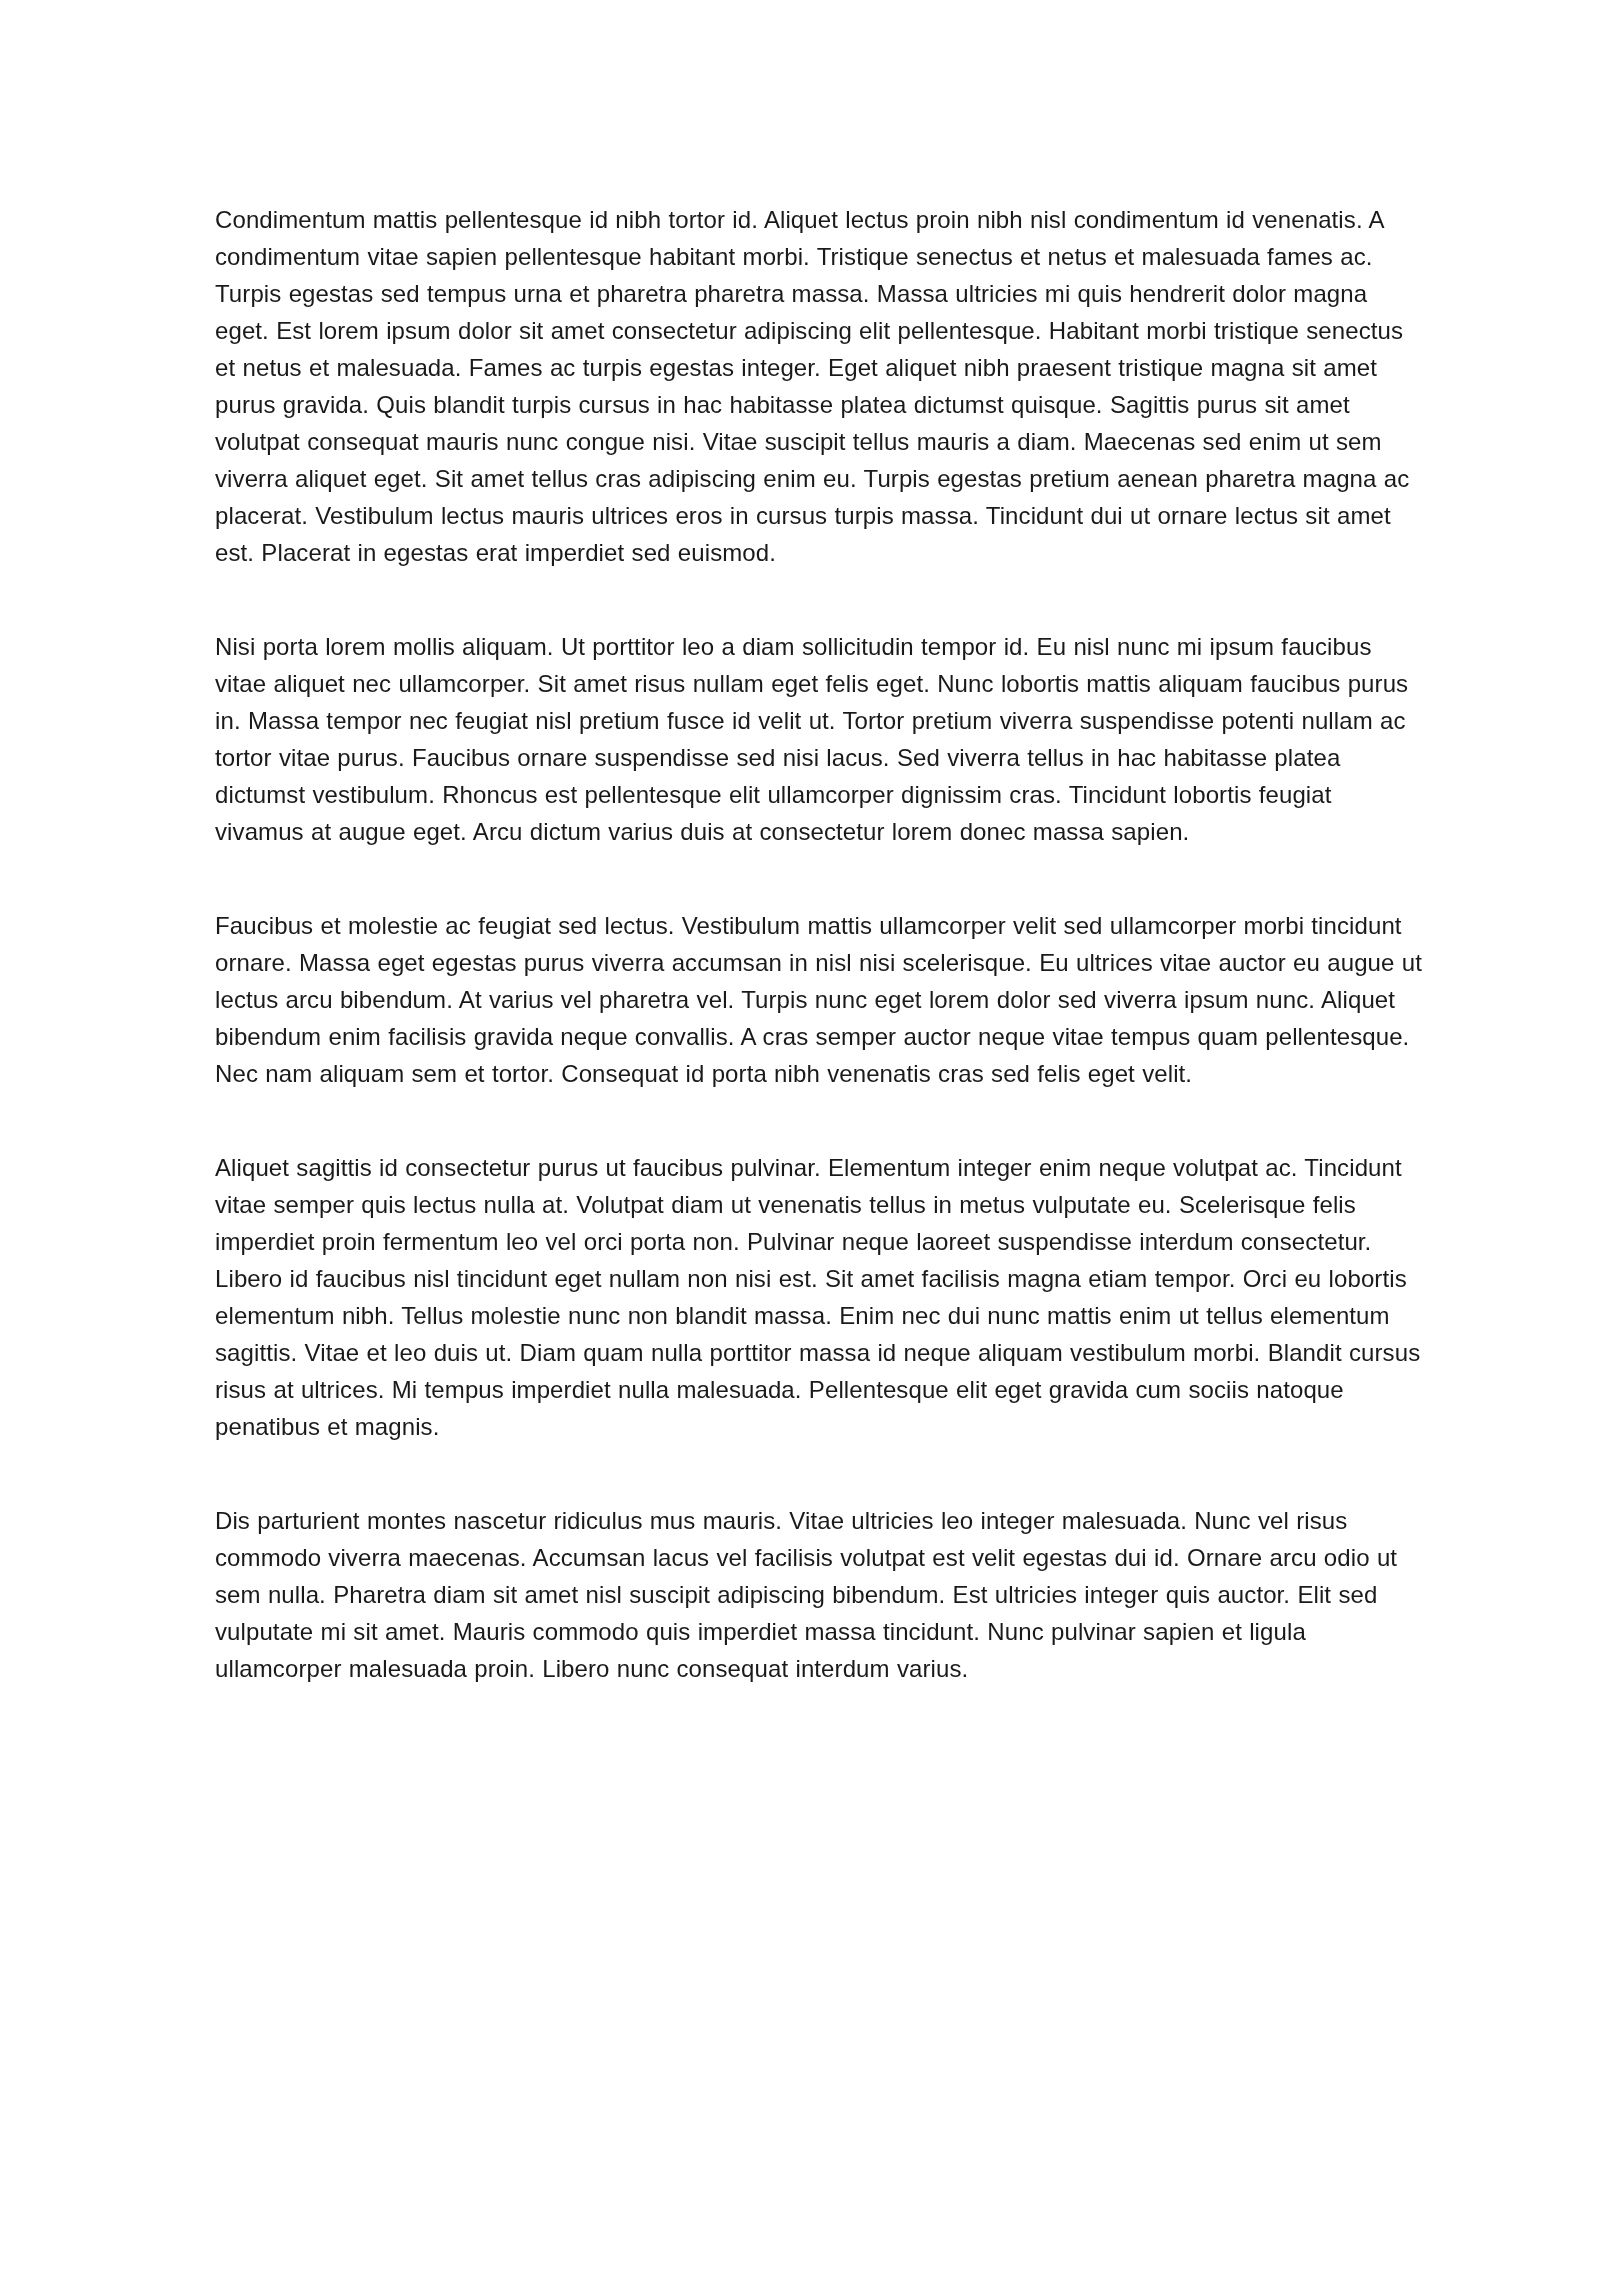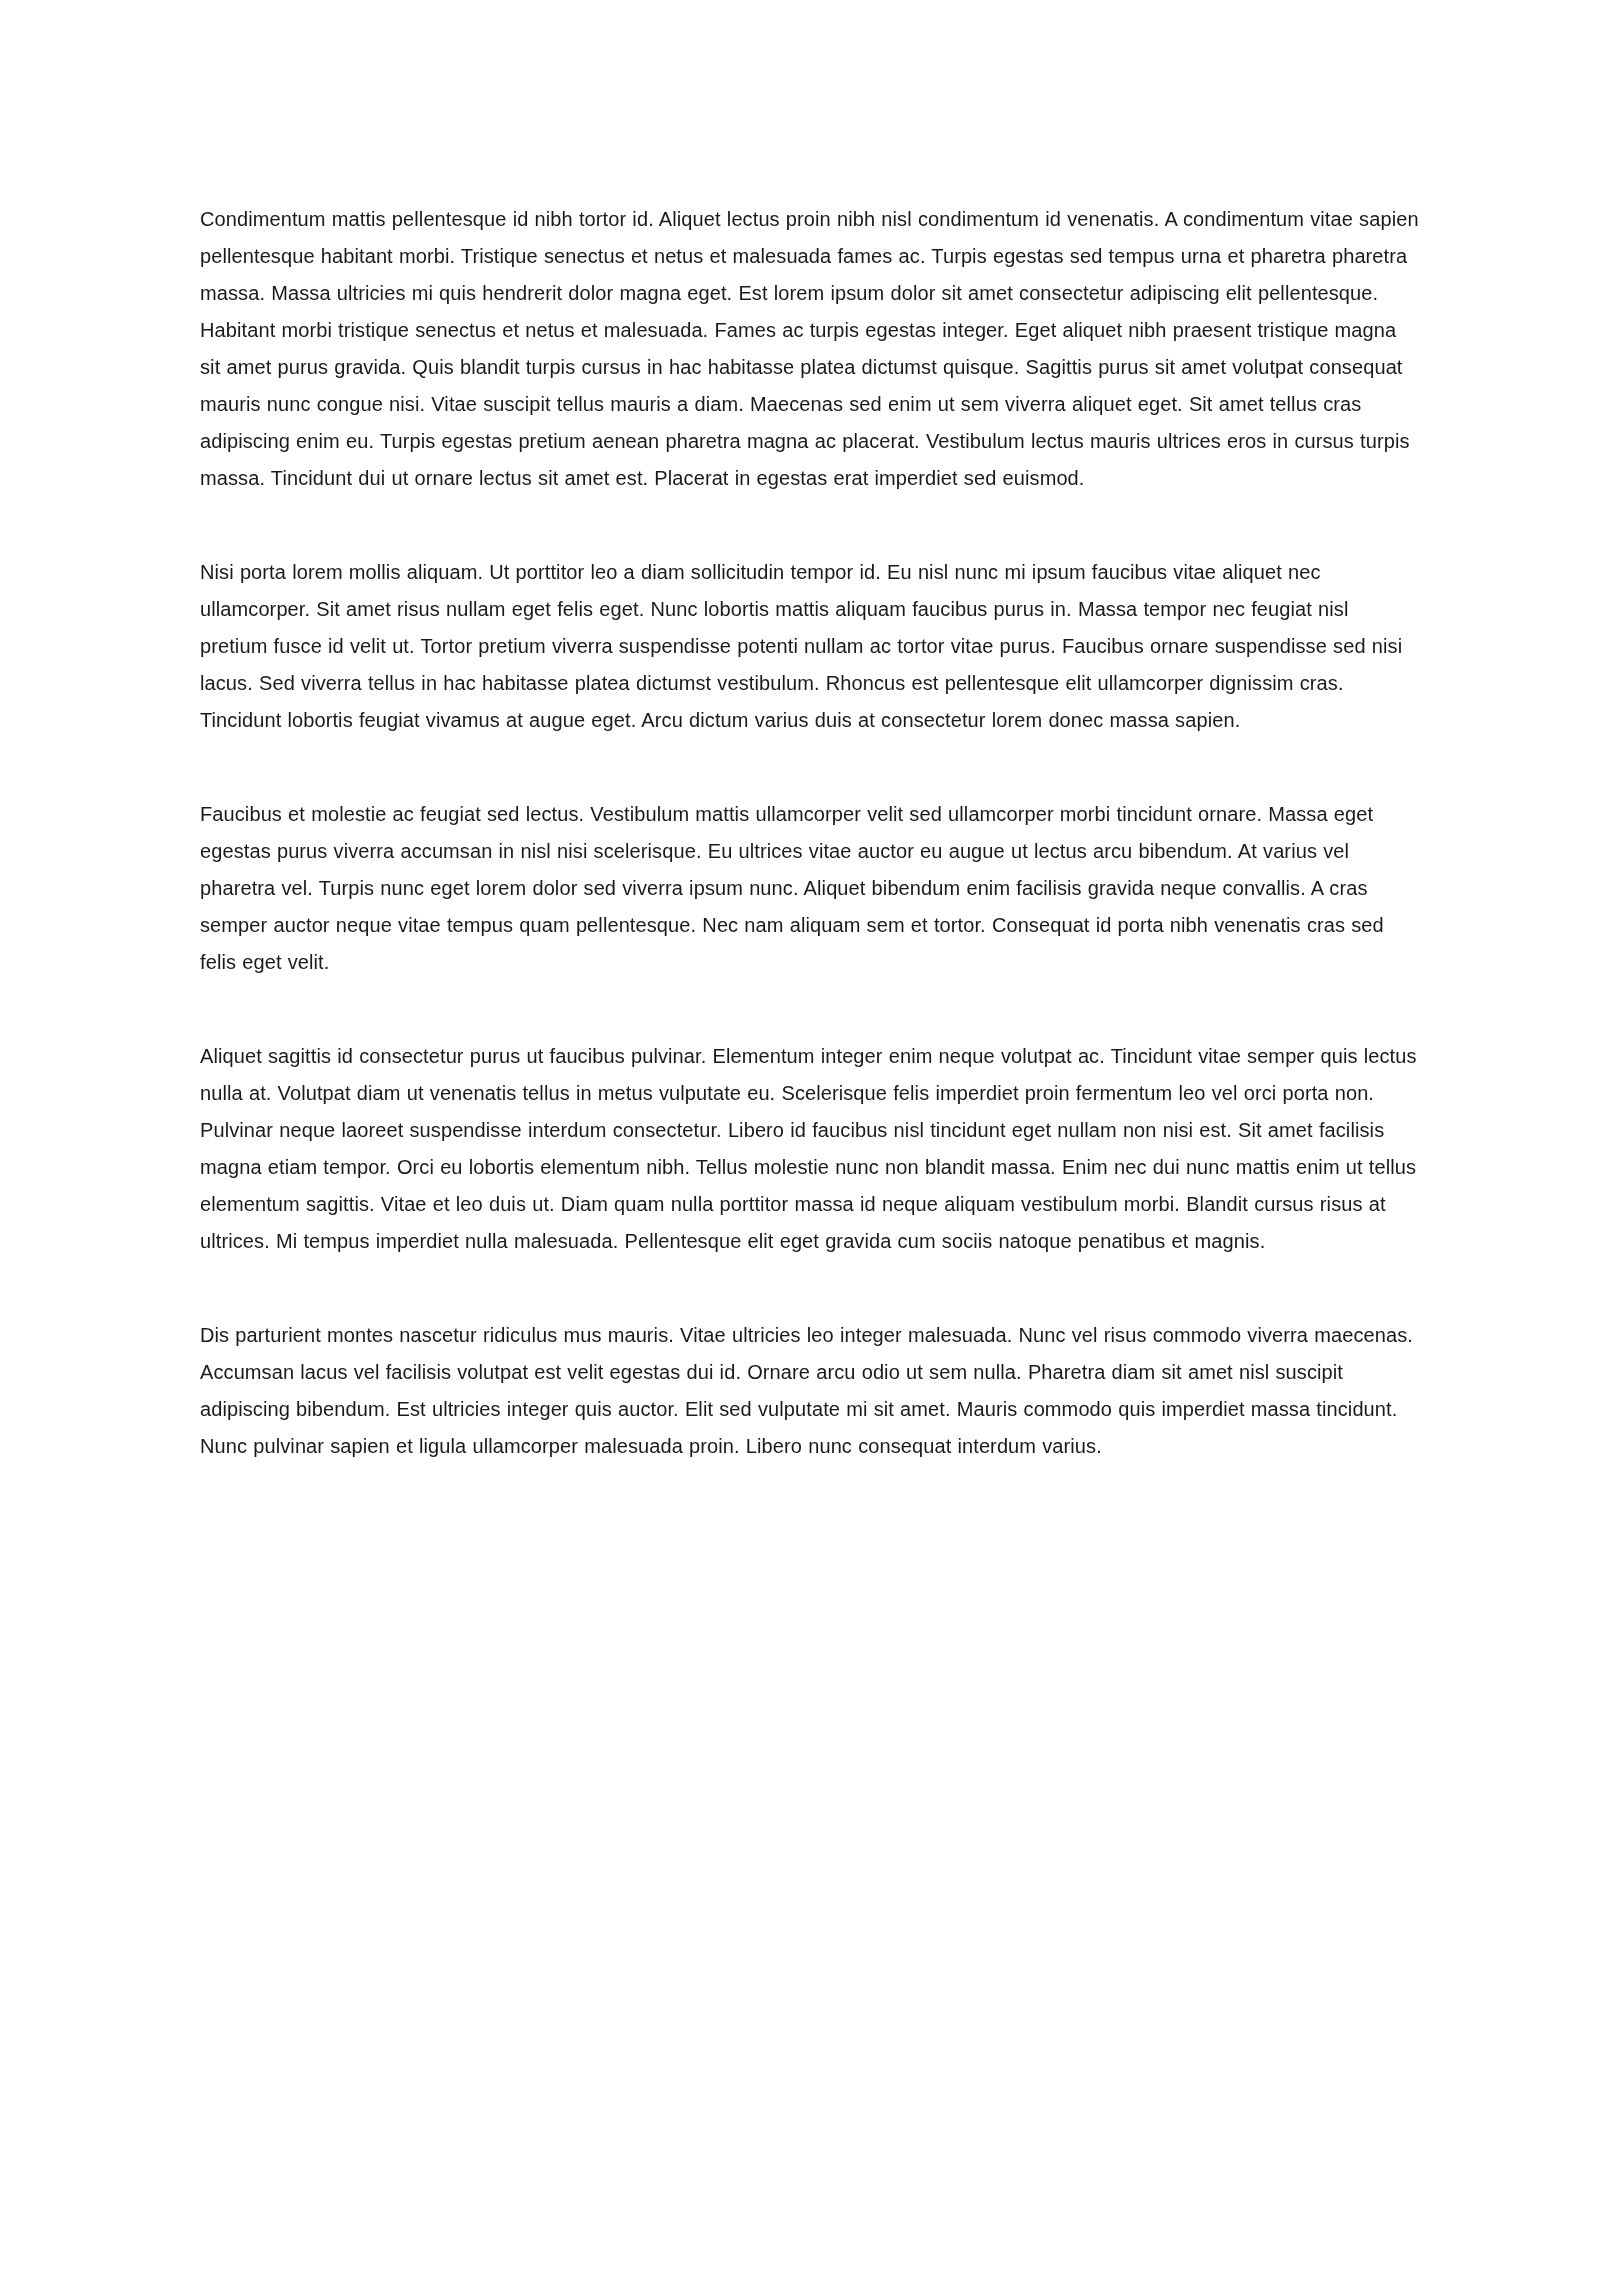--- a/index.html
+++ b/index.html
@@ -13,22 +13,22 @@
     height: 2293px;
     margin: 0 auto;
     background: #ffffff;
     box-sizing: border-box;
     padding: 201px 199px 0 200px;
     font-family: "Liberation Sans", "DejaVu Sans", sans-serif;
     color: #1a1a1a;
     overflow: hidden;
   }
   .para {
-    margin: 0 0 57px 0;
-    font-size: 20px;
+    margin: 0 0 57px 15px;
+    font-size: 24px;
     line-height: 37px;
     font-weight: 400;
     text-align: left;
     letter-spacing: 0.1px;
     word-spacing: 0.5px;
   }
 </style>
 </head>
 <body>
 

